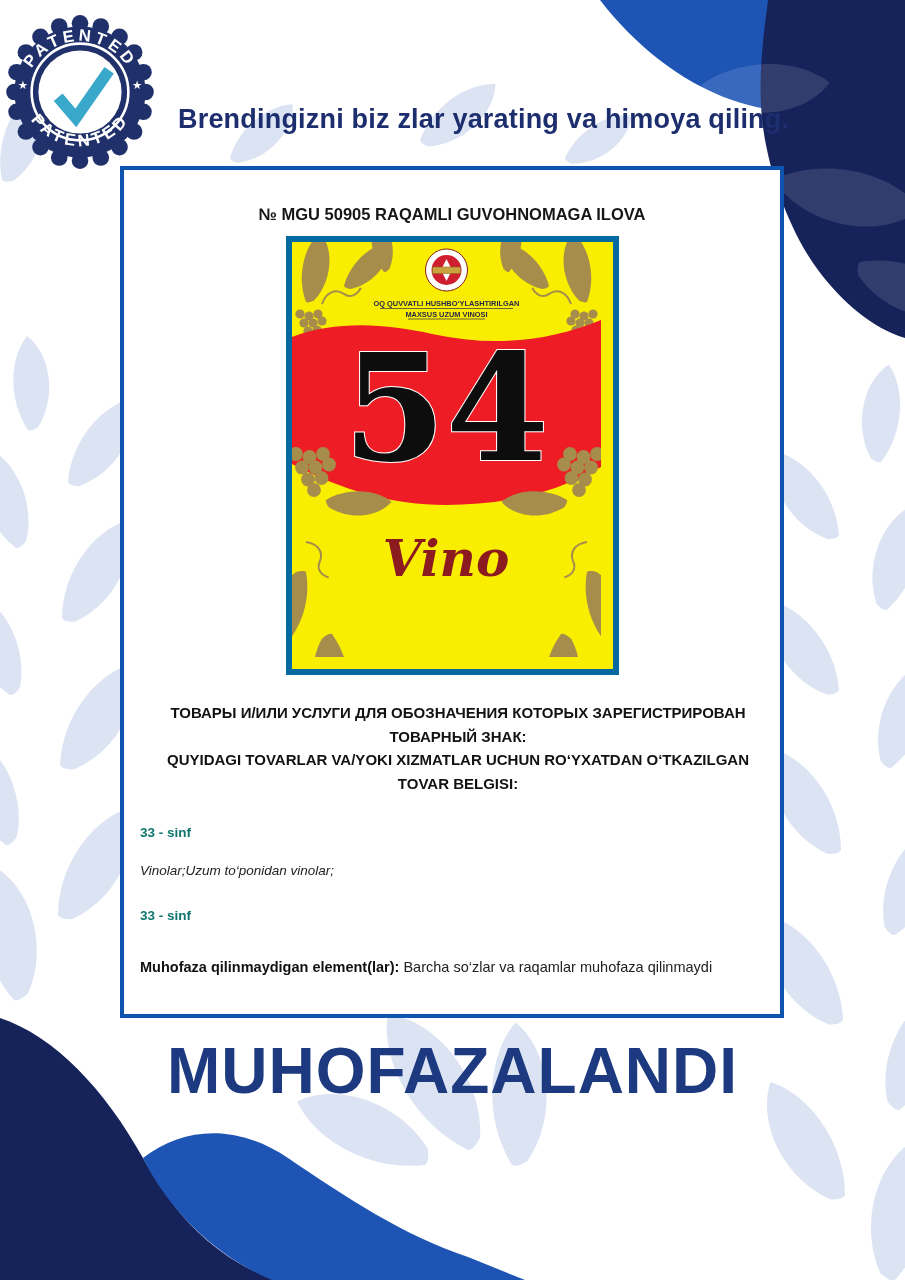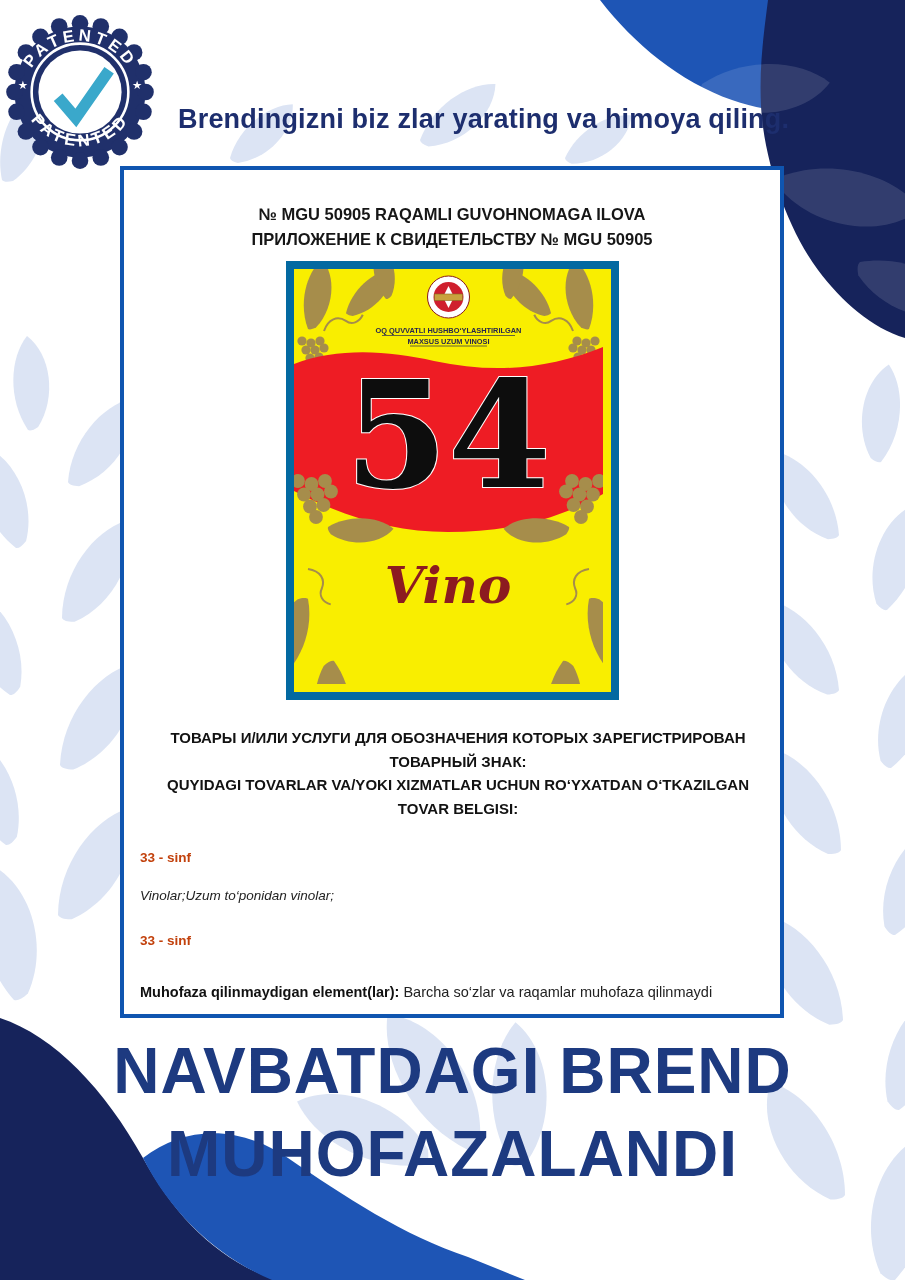--- a/index.html
+++ b/index.html
@@ -27,27 +27,27 @@
     position:absolute;left:120px;top:166px;width:664px;height:852px;z-index:4;
     background:#ffffff;border:4px solid #0f55b0;box-sizing:border-box;
     padding:16px 16px 0 16px;
   }
   .doc-title{
     text-align:center;font-size:16.5px;font-weight:bold;color:#161616;
     line-height:25px;margin-top:16px;
   }
   .wine-label{
     width:333px;height:439px;margin:9px auto 0 auto;box-sizing:border-box;
-    background:#f9ee00;border:8px solid #0369a1;
+    background:#f9ee00;border:6px solid #0369a1;
   }
   .goods-heading{
     margin:26px auto 0 auto;width:636px;text-align:center;
     font-size:15px;font-weight:bold;color:#121212;line-height:23.5px;
   }
-  .class-label{margin:30px 0 0 0;font-size:13.5px;font-weight:bold;color:#c2410c;}
+  .class-label{margin:30px 0 0 0;font-size:13.5px;font-weight:bold;color:#0f766e;}
   .class-items{margin:23px 0 0 0;font-size:13.5px;color:#222222;font-style:italic;}
   .disclaimer{margin:36px 0 0 0;font-size:14.5px;color:#222222;}
   .disclaimer b{color:#111111;}
 
   
   .headline{
     position:absolute;left:0;top:1030px;width:100%;z-index:4;text-align:center;
     font-size:64px;font-weight:bold;line-height:83px;color:#1d3a80;letter-spacing:1px;
   }
 </style>
@@ -153,21 +153,20 @@
     </text>
     <text x="20" y="72" font-size="11" fill="#ffffff" text-anchor="middle">★</text>
     <text x="130" y="72" font-size="11" fill="#ffffff" text-anchor="middle">★</text>
   </svg>
 
   <div class="tagline">Brendingizni biz zlar yarating va himoya qiling.</div>
 
   <div class="card">
     <div class="doc-title">
       <div>№ MGU 50905 RAQAMLI GUVOHNOMAGA ILOVA</div>
-      <div>ПРИЛОЖЕНИЕ К СВИДЕТЕЛЬСТВУ № MGU 50905</div>
     </div>
 
     <div class="wine-label">
       <svg width="309" height="415" viewBox="0 0 309 415">
         <defs>
           <path id="vleaf" d="M0,0 C10,-18 32,-29 48,-26 C45,-9 25,5 5,4 C2,3 0,1 0,0 Z"></path>
           <g id="grapes">
             <circle cx="0" cy="0" r="4.6"></circle>
               <circle cx="9" cy="2" r="4.6"></circle>
               <circle cx="18" cy="0" r="4.6"></circle>
@@ -242,17 +241,16 @@
 
     <div class="class-label">33 - sinf</div>
 
     <div class="disclaimer">
       <b>Muhofaza qilinmaydigan element(lar):</b>
       <span>Barcha so‘zlar va raqamlar muhofaza qilinmaydi</span>
     </div>
   </div>
 
   <div class="headline">
-    <div>NAVBATDAGI BREND</div>
     <div>MUHOFAZALANDI</div>
   </div>
 
 </div>
 
 </body></html>

